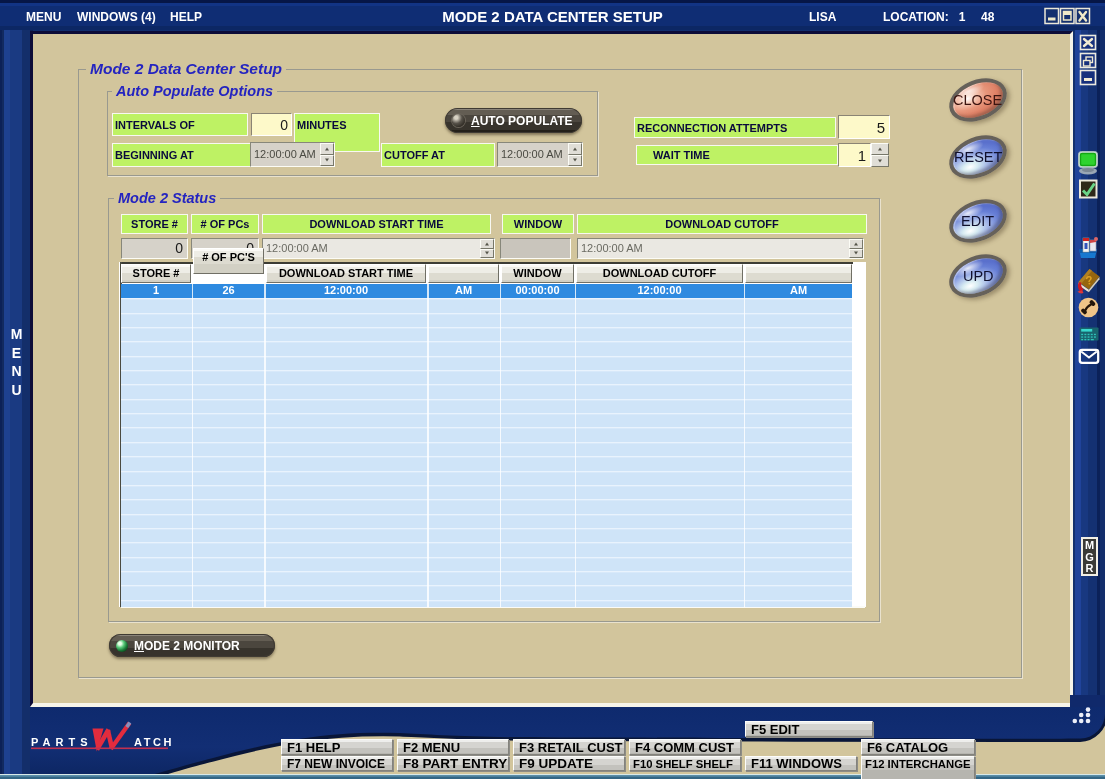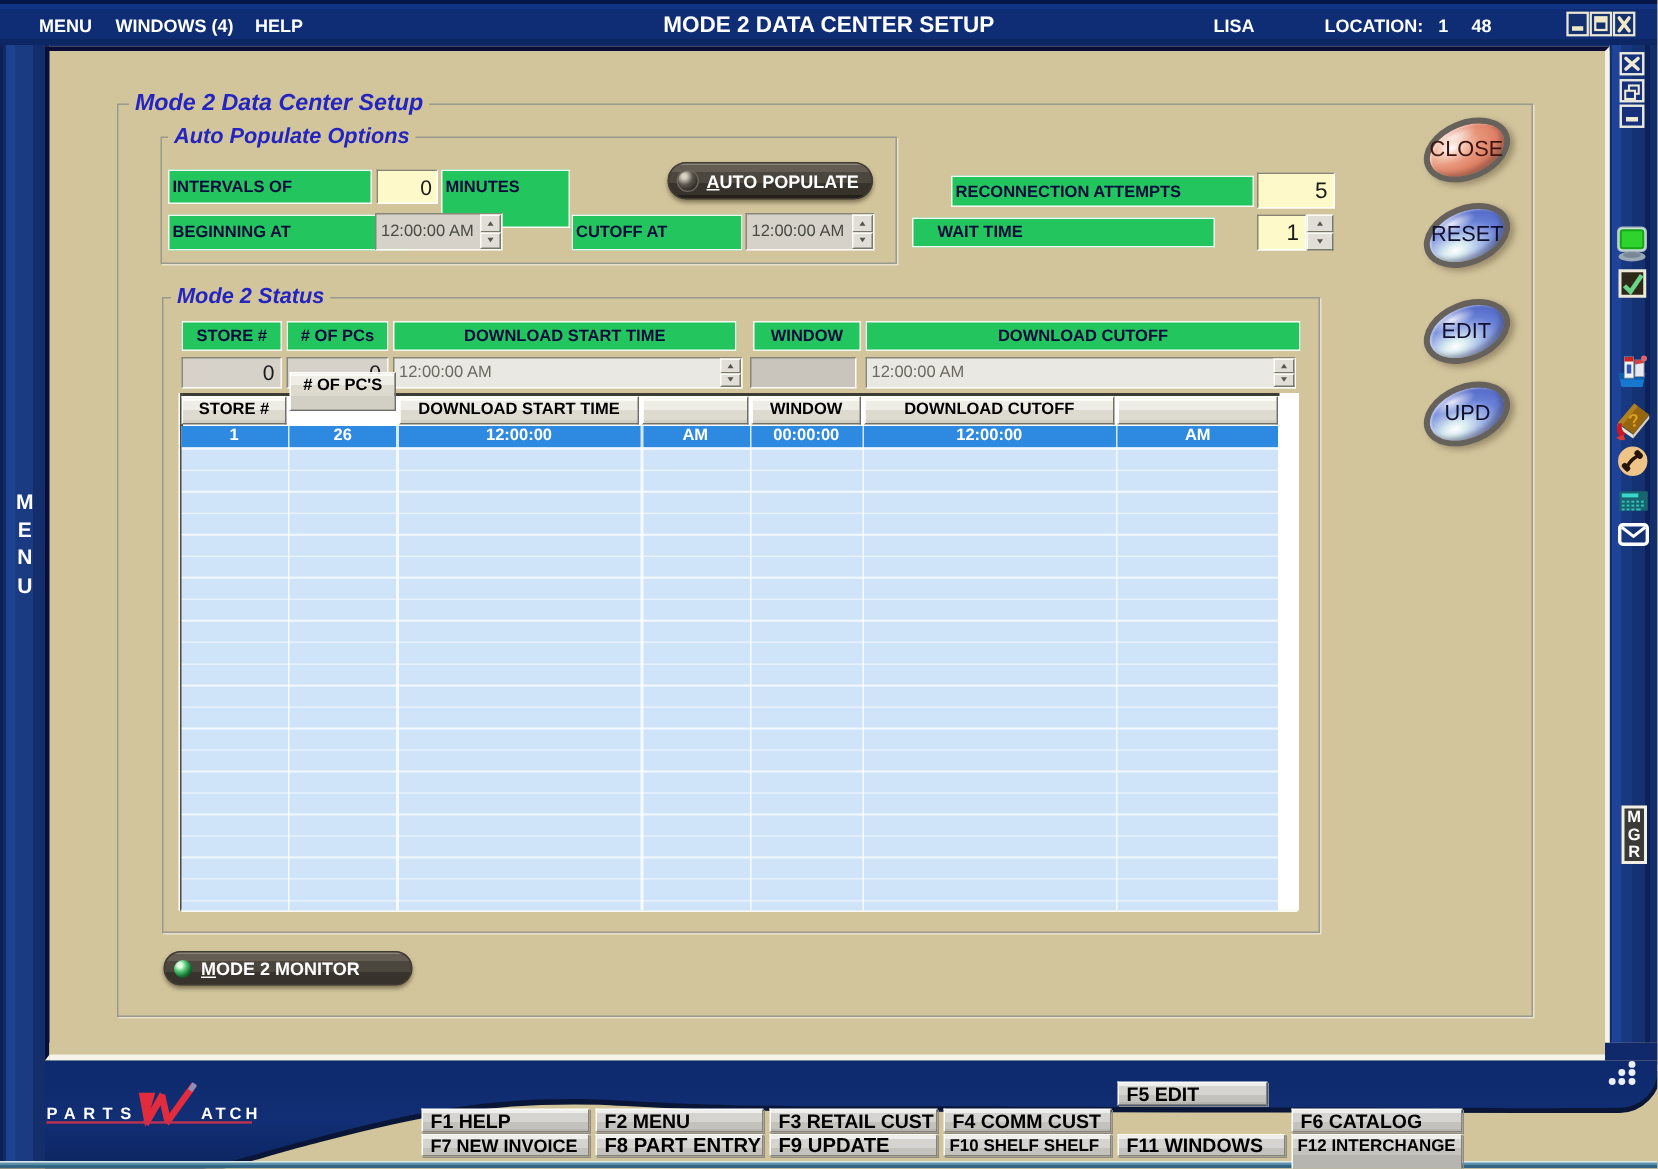--- a/index.html
+++ b/index.html
@@ -19,21 +19,21 @@
   .mtxt { color:#fff; font-weight:bold; font-size:12px; top:10px; }
   #title { color:#fff; font-weight:bold; font-size:15px; top:8px; left:0; width:1105px; text-align:center; }
   
   #panel { left:30px; top:31px; width:1043px; height:676px; background:#d2c59c;
     border-top:3px solid #0c0c38; border-left:3px solid #0c0c38;
     border-right:3px solid #f6f4ea; border-bottom:4px solid #f6f4ea; }
   
   .grp { border:1px solid #99998f; box-shadow:1px 1px 0 rgba(255,255,255,.5); }
   .glabel { color:#2424c0; font-style:italic; font-weight:bold; background:#d2c59c; padding:0 4px; white-space:nowrap; }
   
-  .plabel { background:#22c55e; border:1px solid #f8f8f2; color:#0a0a3c; font-weight:bold; font-size:11px; padding-left:2px; overflow:hidden; white-space:nowrap; }
+  .plabel { background:#bef264; border:1px solid #f8f8f2; color:#0a0a3c; font-weight:bold; font-size:11px; padding-left:2px; overflow:hidden; white-space:nowrap; }
   .cream { background:#fdf9c9; border-top:1px solid #8a8474; border-left:1px solid #8a8474; border-right:1px solid #fff; border-bottom:1px solid #fff; color:#1a1a1a; text-align:right; }
   .gfield { background:#d6d2c9; border-top:1px solid #87877a; border-left:1px solid #87877a; border-right:1px solid #fcfcf6; border-bottom:1px solid #fcfcf6; color:#1a1a1a; }
   .spinner { width:14px; display:flex; flex-direction:column; }
   .spinbtn { flex:1; background:#e0ded7; border:1px solid; border-color:#fcfcf6 #77776a #77776a #fcfcf6; position:relative; }
   .up:after, .dn:after { content:""; position:absolute; left:50%; top:50%; transform:translate(-50%,-50%); border-left:2.5px solid transparent; border-right:2.5px solid transparent; }
   .up:after { border-bottom:3.5px solid #55554a; }
   .dn:after { border-top:3.5px solid #55554a; }
   
   .pill { border-radius:13px; background:linear-gradient(180deg,#8a847a 0 2px,#635d53 2px 7px,#4b463e 7px 14px,#37332c 14px 22px,#242019 22px);
     box-shadow:0 2px 3px rgba(60,50,30,.55), inset 0 0 0 1px #403b33; color:#fff; font-weight:bold; font-size:12px; display:flex; align-items:center; }
@@ -97,21 +97,21 @@
       </span>
   </div>
 
   <div class="abs pill" style="left:445px; top:108px; width:137px; height:25px;">
     <span class="led" style="background:radial-gradient(circle at 32% 28%, #d8d2c4 0 12%, #57524a 45%, #2c2821 80%);box-shadow:0 0 0 1px #6a645a;"></span>
     <span><u>A</u>UTO POPULATE</span>
   </div>
 
   <div class="abs plabel" style="left:634px; top:117px; width:202px; height:21px; line-height:20px;">RECONNECTION ATTEMPTS</div>
   <div class="abs cream" style="left:838px; top:115px; width:52px; height:24px; font-size:15px; line-height:23px; padding-right:4px;">5</div>
-  <div class="abs plabel" style="left:608px; top:145px; width:202px; height:20px; line-height:19px;padding-left:16px;">WAIT TIME</div>
+  <div class="abs plabel" style="left:636px; top:145px; width:202px; height:20px; line-height:19px;padding-left:16px;">WAIT TIME</div>
   <div class="abs cream" style="left:838px; top:143px; width:33px; height:24px; font-size:15px; line-height:23px; padding-right:4px;">1</div>
   <div class="abs" style="left:871px; top:143px; width:18px; height:24px; display:flex; flex-direction:column;">
     <span class="spinbtn up" style="display:block; flex:1;"></span>
       <span class="spinbtn dn" style="display:block; flex:1;"></span>
   </div>
 
   <div class="abs grp" style="left:108px; top:198px; width:772px; height:424px;"></div>
   <div class="abs glabel" style="left:114px; top:190px; font-size:14.5px;">Mode 2 Status</div>
 
   <div class="abs plabel" style="left:121px; top:214px; width:67px; height:20px; line-height:19px; text-align:center; padding:0;">STORE #</div>
@@ -254,21 +254,21 @@
     <rect x="0" y="79" width="1105" height="5" fill="#336685"></rect>
     <rect x="0" y="79" width="1105" height="1.2" fill="#d8e9e8"></rect>
     <rect x="0" y="80.2" width="1105" height="1.4" fill="#5d92ad"></rect>
   </svg>
   </div>
 
   <div class="abs fkey" style="left:281px; top:739px; width:112px; height:16px; font-size:13px; line-height:15px;">F1 HELP</div>
   <div class="abs fkey" style="left:397px; top:739px; width:112px; height:16px; font-size:13px; line-height:15px;">F2 MENU</div>
   <div class="abs fkey" style="left:513px; top:739px; width:112px; height:16px; font-size:13px; line-height:15px;">F3 RETAIL CUST</div>
   <div class="abs fkey" style="left:629px; top:739px; width:112px; height:16px; font-size:13px; line-height:15px;">F4 COMM CUST</div>
-  <div class="abs fkey" style="left:745px; top:721px; width:100px; height:16px; font-size:13px; line-height:15px;">F5 EDIT</div>
+  <div class="abs fkey" style="left:745px; top:721px; width:128px; height:16px; font-size:13px; line-height:15px;">F5 EDIT</div>
   <div class="abs fkey" style="left:861px; top:739px; width:114px; height:16px; font-size:13px; line-height:15px;">F6 CATALOG</div>
   <div class="abs fkey" style="left:281px; top:756px; width:112px; height:15px; font-size:12px; line-height:14px;">F7 NEW INVOICE</div>
   <div class="abs fkey" style="left:397px; top:756px; width:112px; height:15px; font-size:13.5px; line-height:14px;">F8 PART ENTRY</div>
   <div class="abs fkey" style="left:513px; top:756px; width:112px; height:15px; font-size:13.5px; line-height:14px;">F9 UPDATE</div>
   <div class="abs fkey" style="left:629px; top:756px; width:112px; height:15px; font-size:11.3px; line-height:14px; padding-left:3px;">F10 SHELF SHELF</div>
   <div class="abs fkey" style="left:745px; top:756px; width:112px; height:15px; font-size:13px; line-height:14px;">F11 WINDOWS</div>
   <div class="abs fkey" style="left:861px; top:756px; width:114px; height:25px; font-size:11.3px; line-height:14px; padding-left:3px;">F12 INTERCHANGE</div>
 
   <div class="abs" style="left:0px; top:325px; width:33px; text-align:center; color:#fff; font-weight:bold; font-size:14px; line-height:18.5px;">M<br>E<br>N<br>U</div>
 

